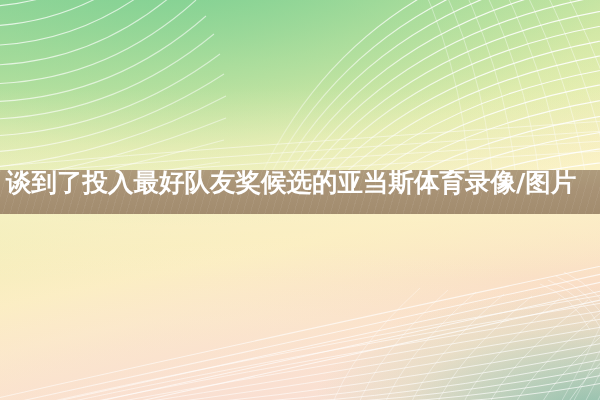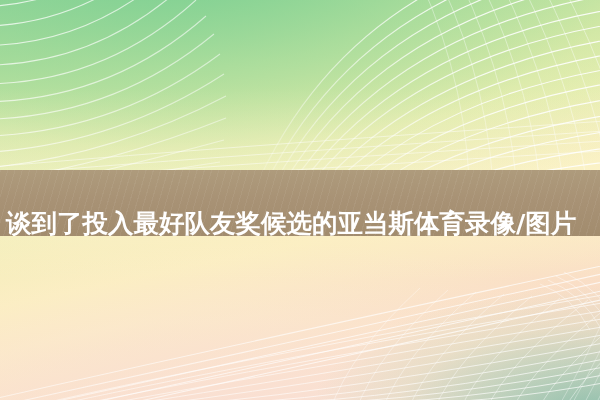--- a/index.html
+++ b/index.html
@@ -85,24 +85,24 @@
   
   .lines { position: absolute; inset: 0; }
   .lines svg { display: block; width: 100%; height: 100%; }
 
   
   .caption-band {
     position: absolute;
     left: 0;
     right: 0;
     top: 170px;
-    height: 66px;
+    height: 44px;
     background: linear-gradient(to bottom, #ae9b7c 0%, #a89275 45%, #a28c6e 100%);
     display: flex;
-    align-items: flex-end;
+    align-items: flex-start;
     overflow: hidden;
   }
   .caption-band::after {
     content: "";
     position: absolute;
     inset: 0;
     background:
       repeating-linear-gradient(106deg,
         rgba(255,255,255,0.055) 0px,
         rgba(255,255,255,0.055) 1px,

